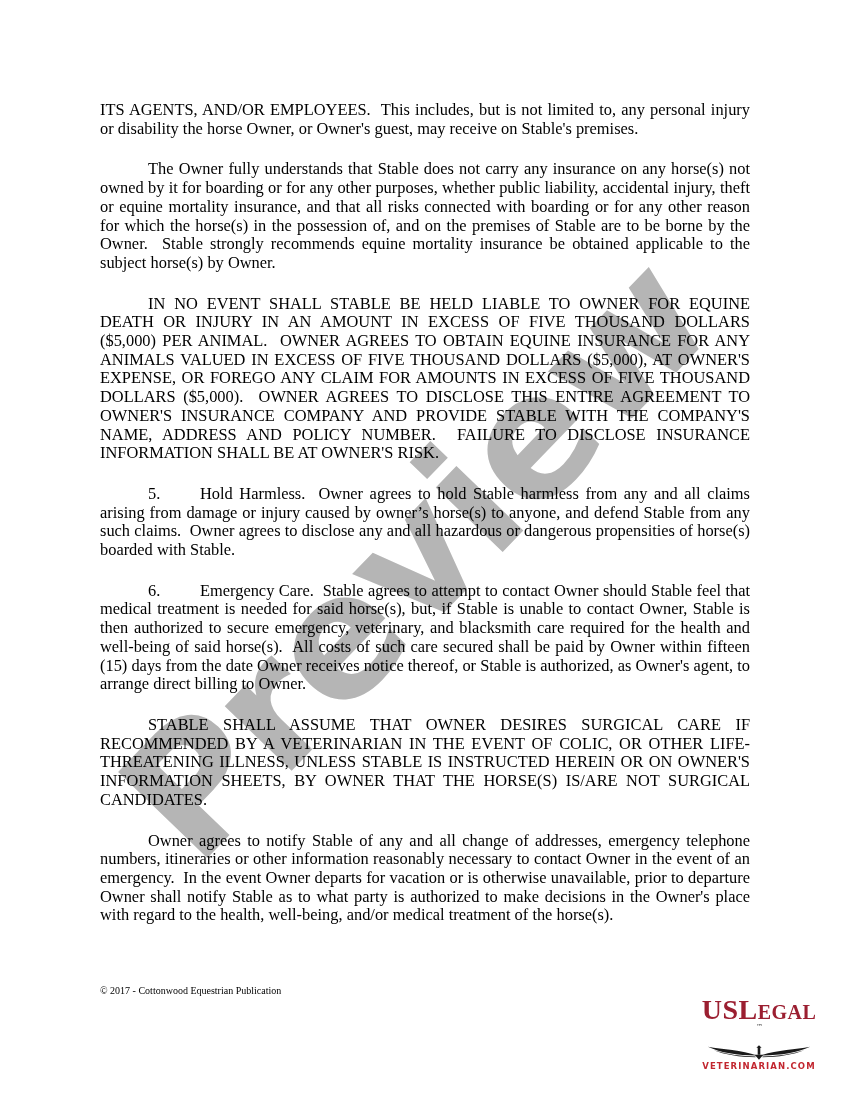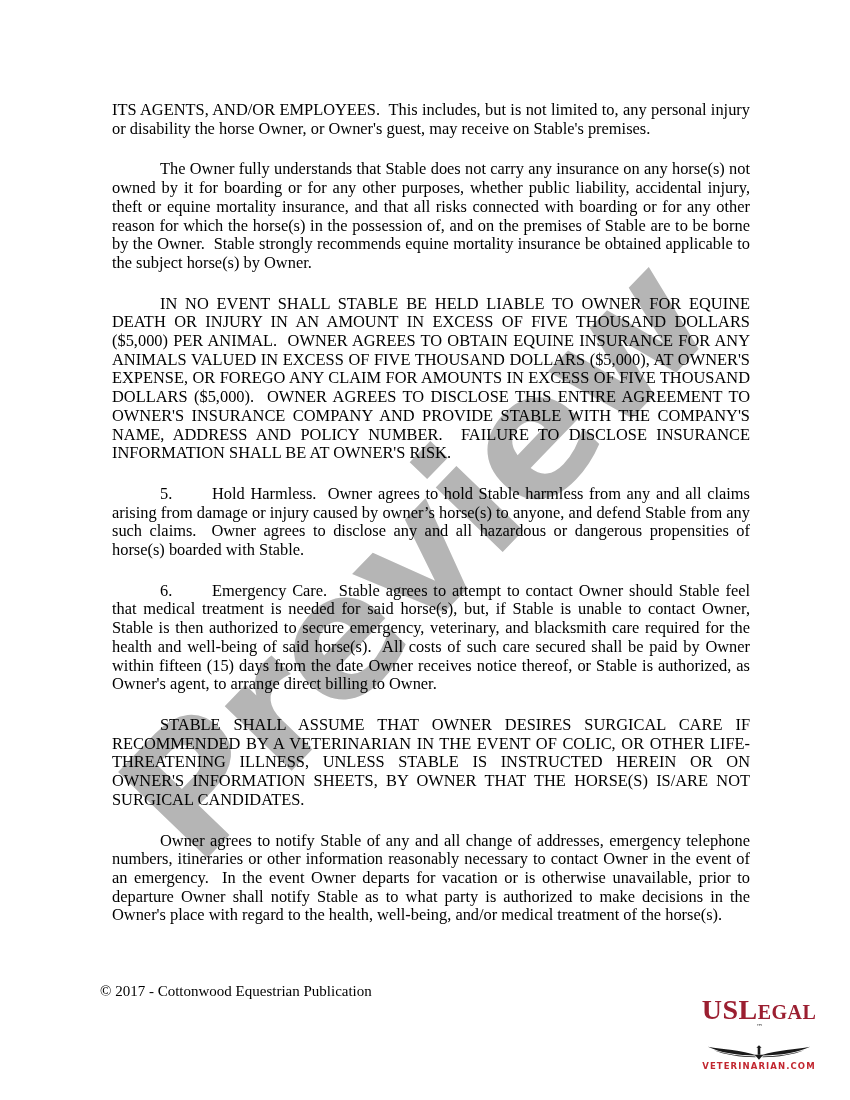--- a/index.html
+++ b/index.html
@@ -15,29 +15,29 @@
     transform:translate(-50%,-50%) rotate(-46deg);
     font-family:"DejaVu Sans", sans-serif;font-weight:bold;
     font-size:170px;color:#b5b5b5;white-space:nowrap;
     z-index:0;letter-spacing:-2px;user-select:none;
   }
 
   .content{
     position:absolute;left:100px;top:101px;width:650px;z-index:1;
     font-size:16.4px;line-height:18.7px;text-align:justify;
   }
-  .content p{margin:0 0 22px 12px;}
+  .content p{margin:0 0 22px 0;}
   p.indent{text-indent:48px;}
   p.numbered{text-indent:48px;}
   .num{display:inline-block;width:52px;text-indent:0;}
   .heading{}
 
   .footer-note{
     position:absolute;left:100px;top:985px;z-index:1;
-    font-size:15px;line-height:12px;text-align:center;
+    font-size:10px;line-height:12px;text-align:center;
   }
 
   .logo{
     position:absolute;left:698px;top:996px;width:122px;z-index:1;
     text-align:center;line-height:1;
   }
   .brand{
     font-family:"Liberation Serif", serif;font-weight:700;
     font-variant:small-caps;font-size:28px;letter-spacing:0.5px;
     color:#9b1f31;display:inline-block;

